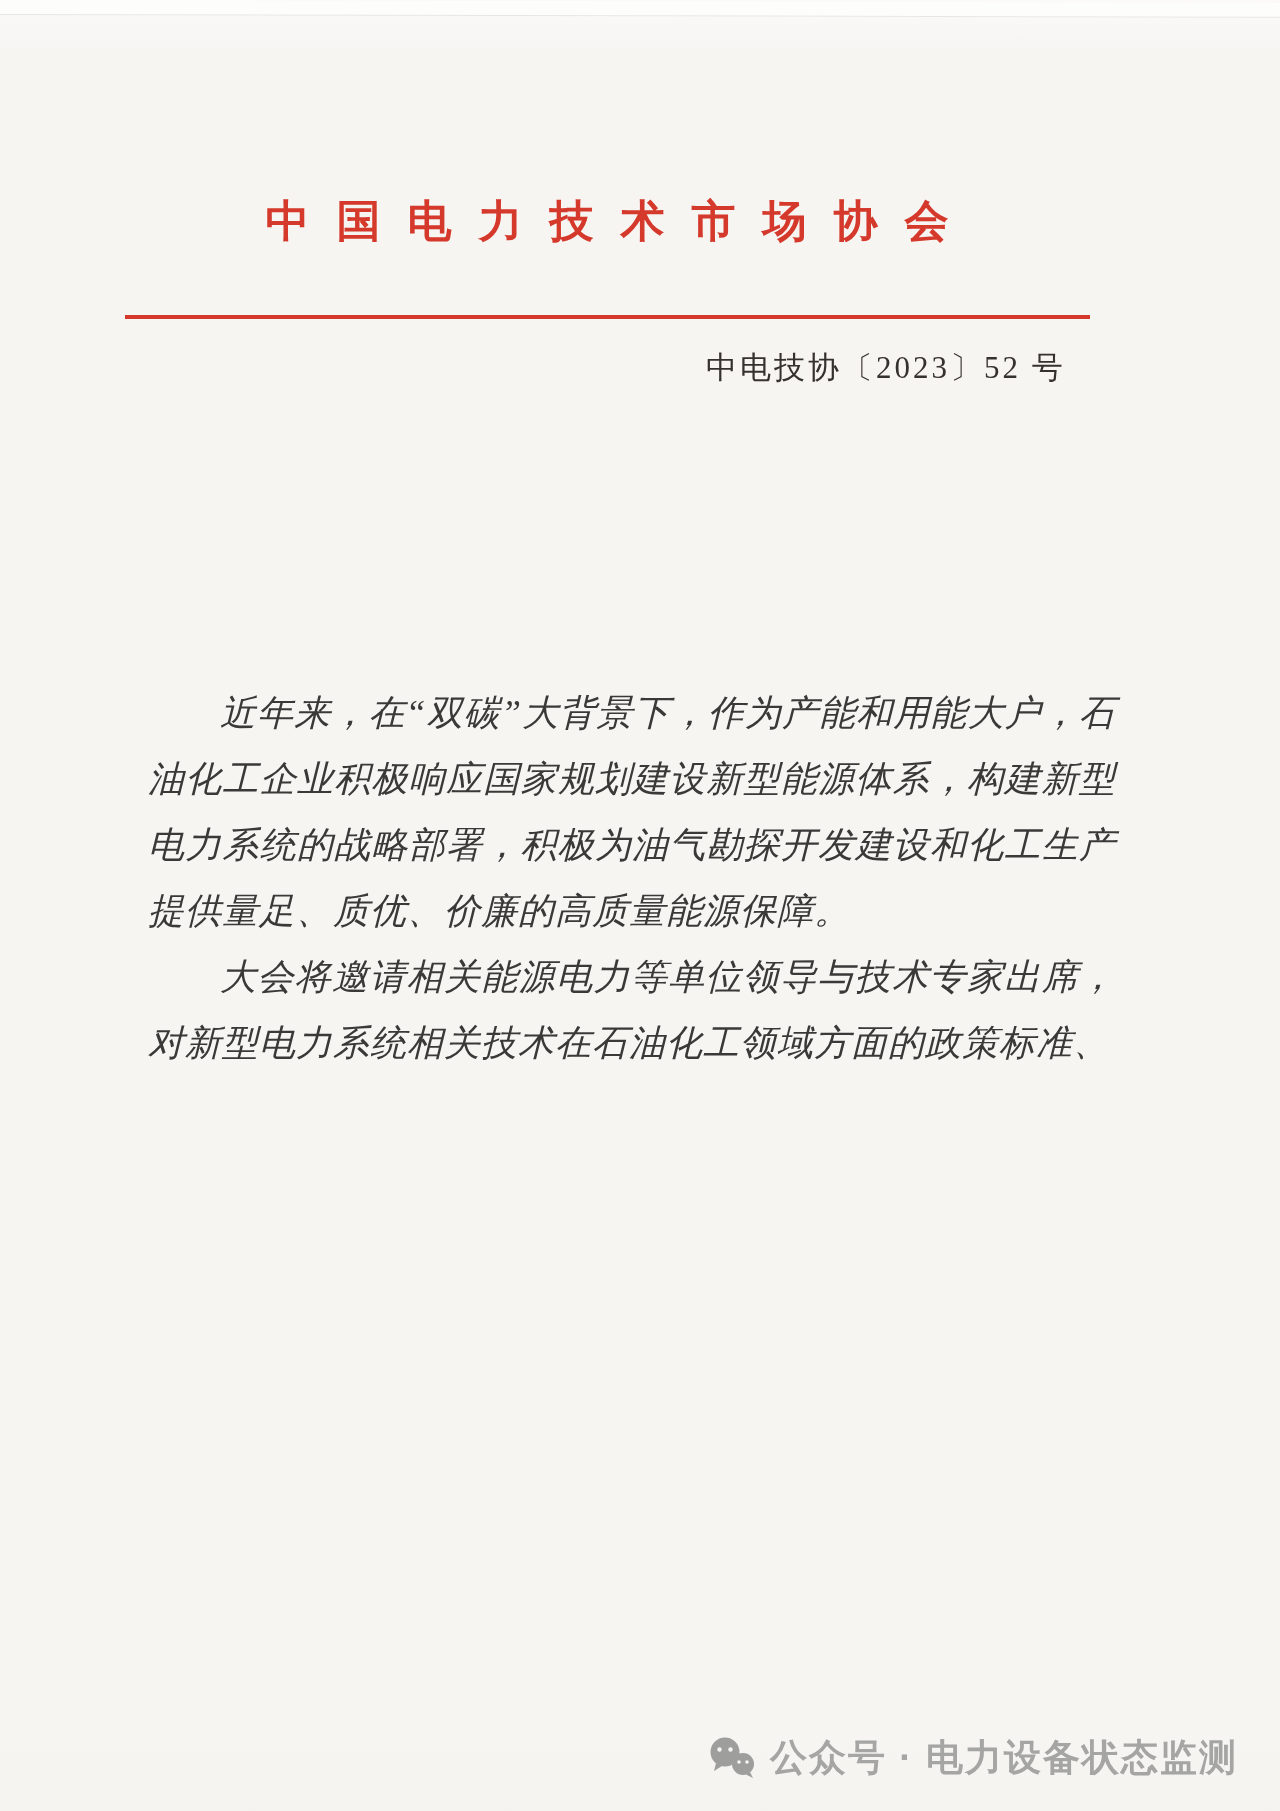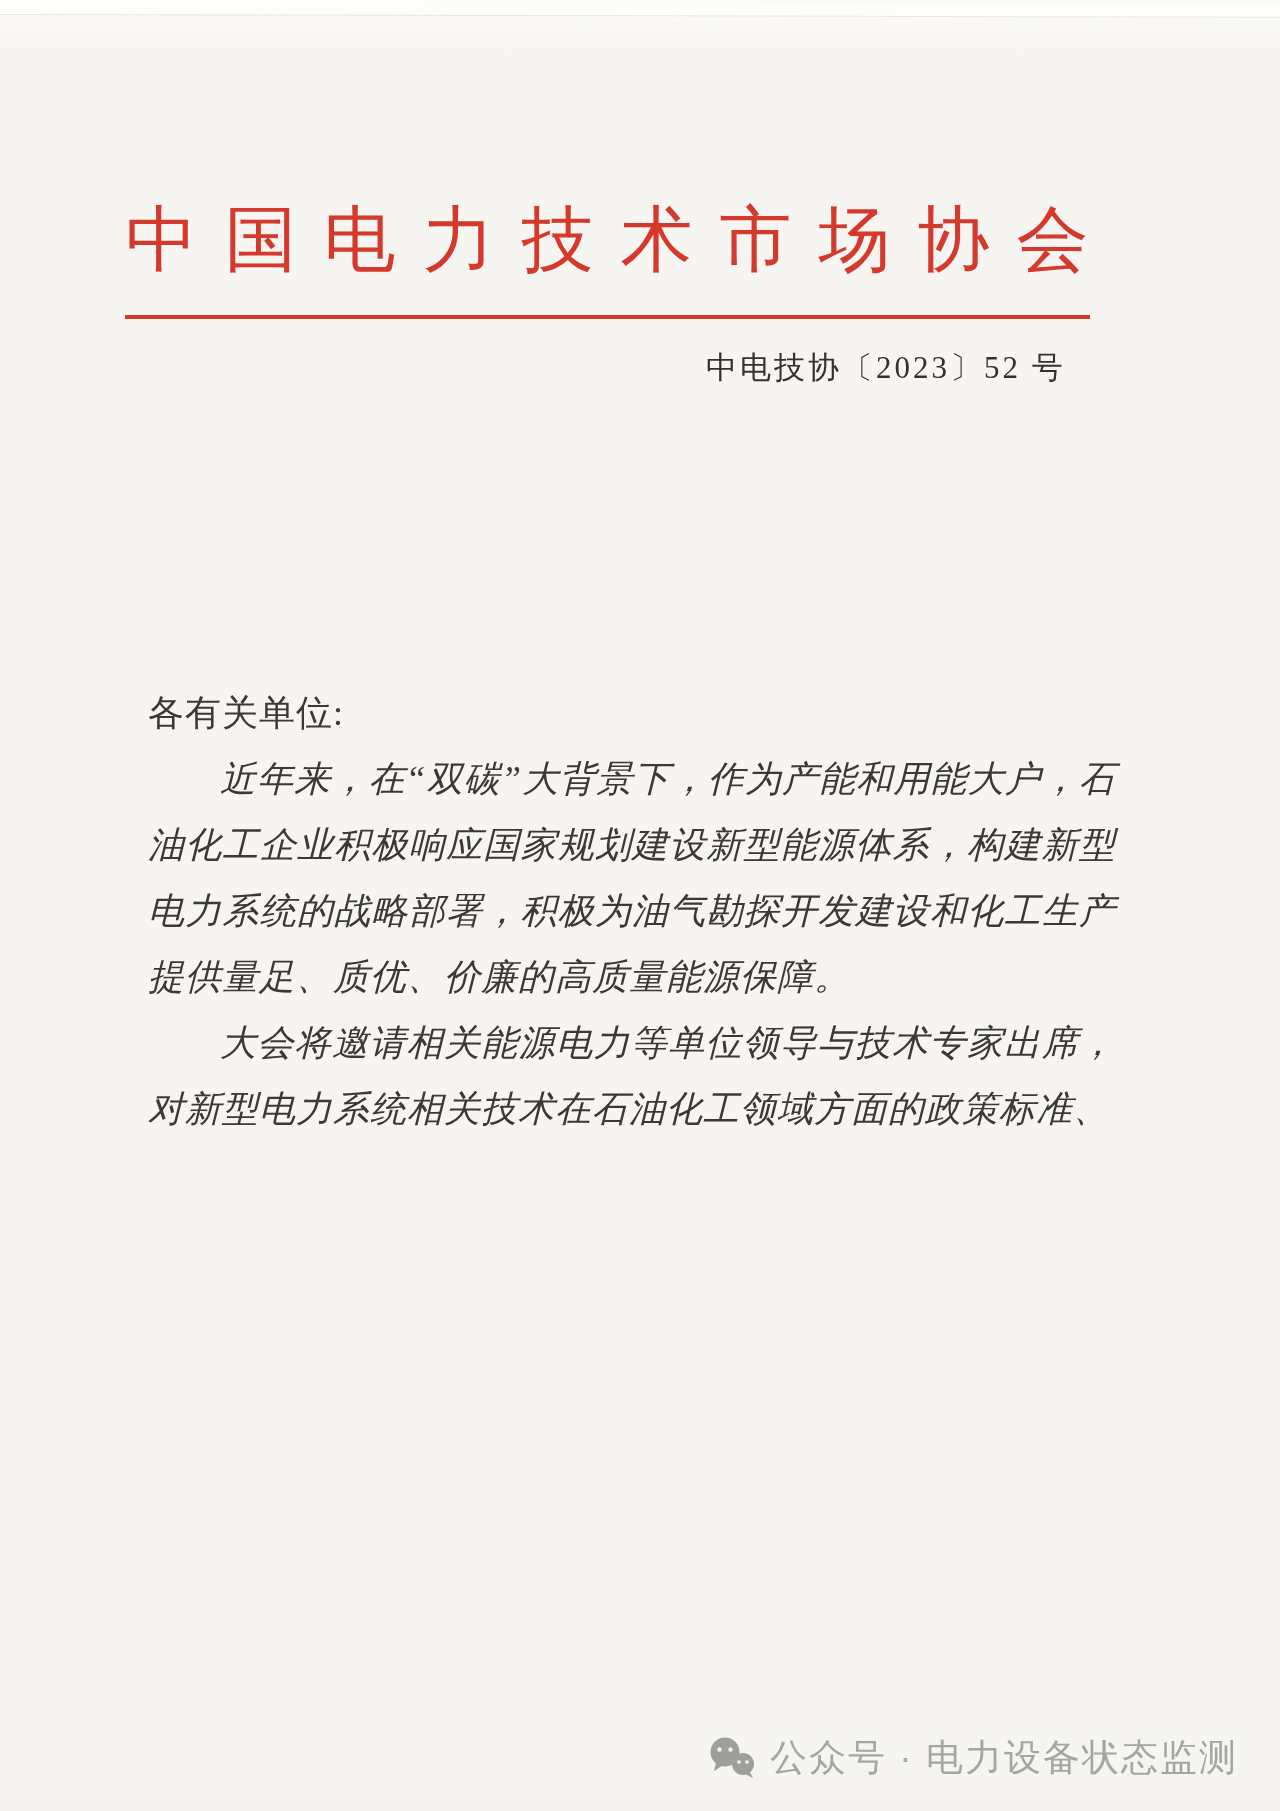--- a/index.html
+++ b/index.html
@@ -25,22 +25,22 @@
     transform: rotate(0.12deg);
     transform-origin: left center;
   }
   .org-name {
     position: absolute;
     top: 192px;
     left: 67px;
     width: 1080px;
     margin: 0;
     text-align: center;
-    font-size: 72px;
-    font-weight: normal;
+    font-size: 44px;
+    font-weight: bold;
     color: #d5392b;
     letter-spacing: 27px;
     text-indent: 27px;
     white-space: nowrap;
   }
   .red-rule {
     position: absolute;
     top: 315px;
     left: 125px;
     width: 965px;
@@ -99,38 +99,38 @@
   }
   .wechat-icon svg {
     display: block;
   }
   .wm-text {
     font-family: "Liberation Sans", "DejaVu Sans", sans-serif;
     font-size: 37px;
     color: #a5a5a3;
     letter-spacing: 2px;
     white-space: nowrap;
+    font-weight: bold;
   }
 </style>
 </head>
 <body>
 
 <div class="page">
 
   <div class="scan-edge-top"></div>
 
   <h1 class="org-name">中国电力技术市场协会</h1>
 
   <div class="red-rule"></div>
 
   <div class="doc-number">中电技协〔2023〕52 号</div>
 
 
   <div class="body-block">
-    <p class="salutation">各有关单位:</p>
     <p class="para">近年来，在“双碳”大背景下，作为产能和用能大户，石油化工企业积极响应国家规划建设新型能源体系，构建新型电力系统的战略部署，积极为油气勘探开发建设和化工生产提供量足、质优、价廉的高质量能源保障。</p>
     <p class="para">大会将邀请相关能源电力等单位领导与技术专家出席，对新型电力系统相关技术在石油化工领域方面的政策标准、</p>
   </div>
 
   <div class="watermark">
     <span class="wechat-icon">
       <svg width="50" height="44" viewBox="0 0 50 44" xmlns="http://www.w3.org/2000/svg">
         <circle cx="17" cy="16" r="14.5" fill="#9e9e9c"></circle>
         <path d="M8 27 L6 35 L14 30 Z" fill="#9e9e9c"></path>
         <circle cx="35" cy="28" r="11" fill="#9e9e9c"></circle>

